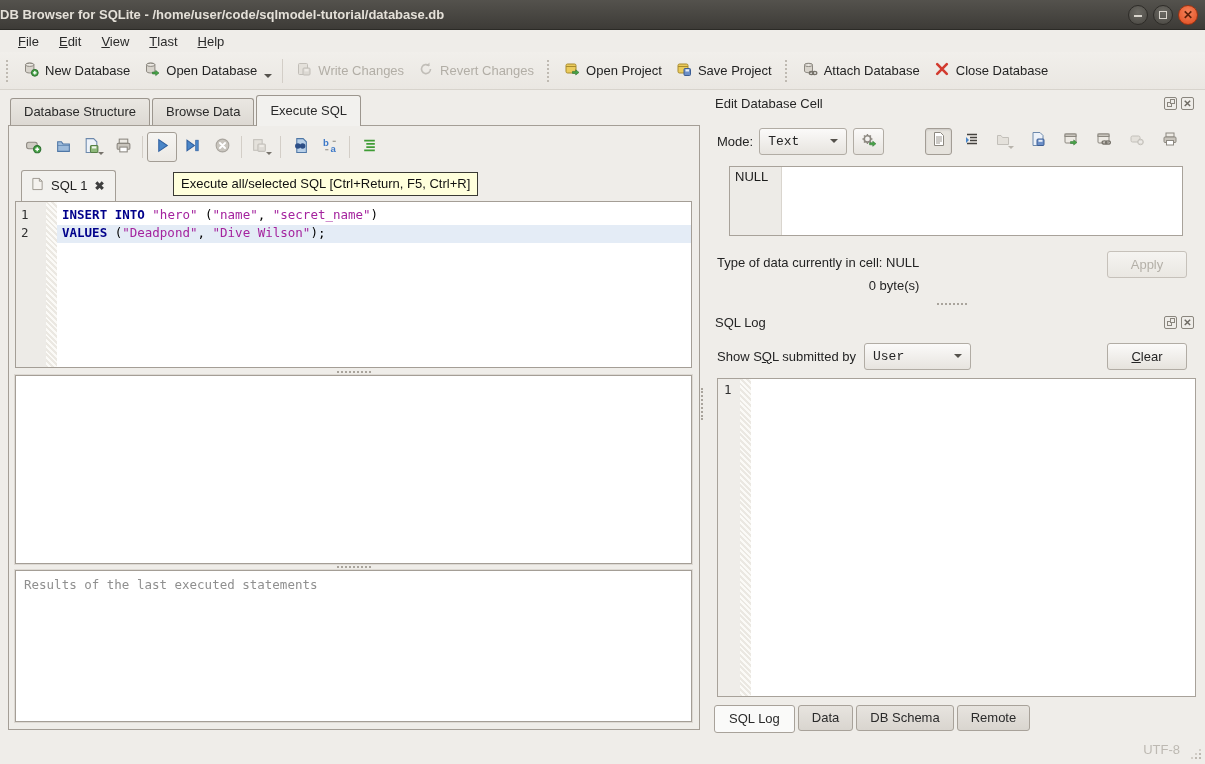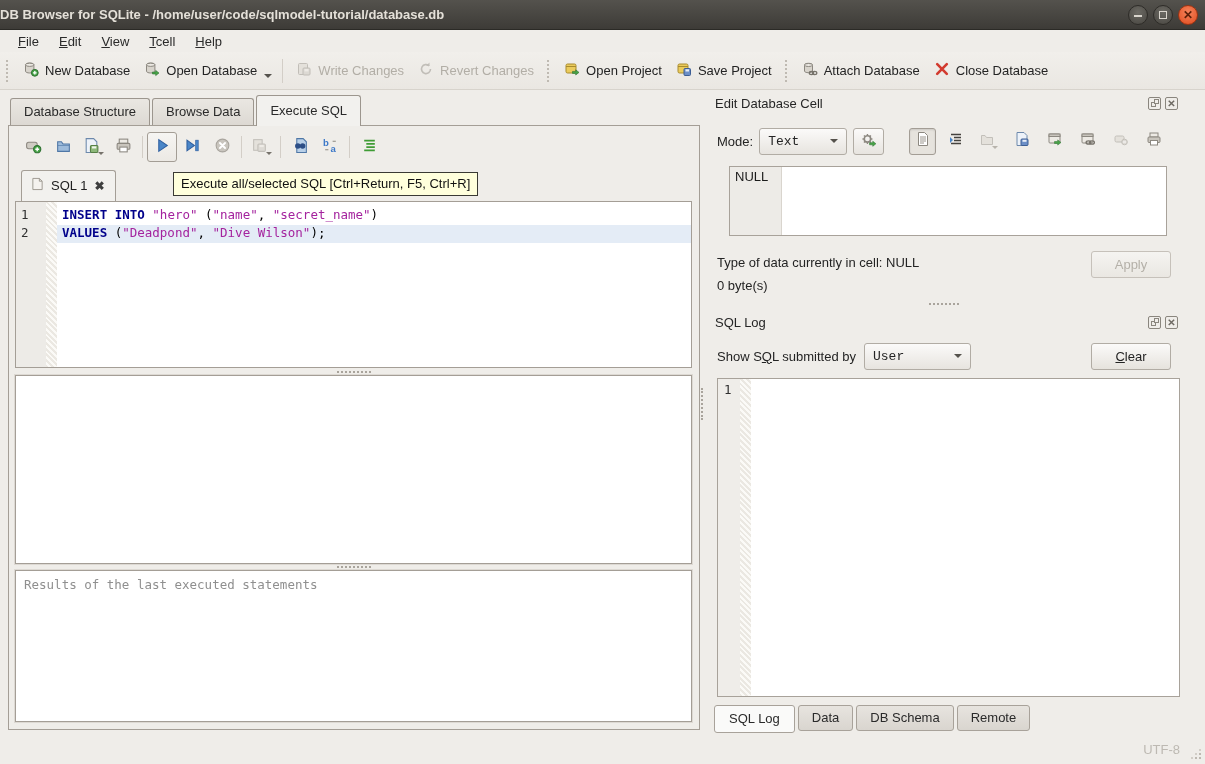--- a/index.html
+++ b/index.html
@@ -33,21 +33,21 @@
   .tb-btn svg { flex:0 0 auto; }
   .tb-sep { width:1px; height:24px; background:#D3CEC7; margin:0 6px; }
   .dd-caret { width:0; height:0; border-left:4px solid transparent; border-right:4px solid transparent;
               border-top:4px solid #55524C; margin:10px 4px 0 0; }
 
   
   .main { flex:1 1 auto; display:flex; min-height:0; }
   .left-col { width:700px; display:flex; flex-direction:column; padding:3px 0 5px 8px; min-height:0; }
   .vsplit { width:5px; position:relative; }
   .vsplit::after { content:""; position:absolute; left:1px; top:298px; height:32px; border-left:2px dotted #A9A49C; }
-  .right-col { flex:1; display:flex; flex-direction:column; padding:2px 24px 0 2px; min-height:0; }
+  .right-col { flex:1; display:flex; flex-direction:column; padding:2px 8px 0 2px; min-height:0; }
 
   
   .tabs { display:flex; align-items:flex-end; height:32px; padding-left:2px; position:relative; z-index:2; }
   .tab { font-size:13px; color:#2A2A2A; padding:5px 13px 6px 13px; background:linear-gradient(#EAE7E2,#DDD9D3);
          border:1px solid #9C968E; border-bottom:none; border-radius:3px 3px 0 0; margin-right:2px; height:27px; }
   .tab.active { background:#F2F1EE; height:31px; padding-top:7px; margin-bottom:-1px; z-index:3; }
 
   .panel { flex:1; border:1px solid #A49E96; background:#EFEDE9; display:flex; flex-direction:column;
            min-height:0; padding:0 6px 7px 5px; position:relative; }
 
@@ -107,21 +107,21 @@
               background:linear-gradient(#FBFAF9,#E7E4DF); display:flex; align-items:center; justify-content:center; }
   .cell-icons { margin-left:auto; display:flex; gap:6px; align-items:center; }
   .cicon { width:27px; height:27px; display:flex; align-items:center; justify-content:center; border-radius:3px; border:1px solid transparent; }
   .cicon.pressed { border:1px solid #A39D95; background:#E6E3DD; box-shadow:inset 0 1px 2px rgba(0,0,0,.12); }
   .cicon .caret-sm { width:0; height:0; border-left:3px solid transparent; border-right:3px solid transparent; border-top:3px solid #B8B4AC; margin:12px 0 0 -3px; }
 
   .cell-editor { height:70px; margin:11px 14px 0 22px; border:1px solid #A8A29A; background:#fff; display:flex; flex:0 0 auto; }
   .cell-gutter { width:52px; background:#EDEBE7; border-right:1px solid #D9D5CE; font-size:13px; color:#1B1B1B; padding:2px 0 0 5px; }
 
   .cell-info { display:flex; margin:15px 10px 0 10px; flex:0 0 auto; }
-  .cell-info .texts { font-size:13px; color:#242424; line-height:23px; }
+  .cell-info .texts { font-size:13px; color:#242424; line-height:23px;text-align:right; }
   .btn { height:27px; padding:0 10px; min-width:80px; border:1px solid #B1ACA4; border-radius:3px;
          background:linear-gradient(#FBFAF9,#E6E3DD); font-size:13px; color:#242424;
          display:flex; align-items:center; justify-content:center; }
   .btn.disabled { color:#B4B0A8; border-color:#C6C1BA; background:linear-gradient(#F5F4F1,#EAE7E2); }
   .apply-btn { margin-left:auto; align-self:flex-start; }
 
   .dock-gap { height:14px; display:flex; align-items:center; justify-content:center; flex:0 0 auto; }
   .dock-gap .dots { width:30px; border-top:2px dotted #A9A49C; }
 
   .log-controls { display:flex; align-items:center; margin:9px 10px 0 10px; height:28px; flex:0 0 auto; }
@@ -160,21 +160,21 @@
       <div class="win-btn close">
           <span class="win-glyph-close">✕</span>
         </div>
     </div>
   </div>
 
   <div class="menubar">
     <div class="menu-item"><u>F</u><span>ile</span></div>
     <div class="menu-item"><u>E</u><span>dit</span></div>
     <div class="menu-item"><u>V</u><span>iew</span></div>
-    <div class="menu-item"><u>T</u><span>cell</span></div>
+    <div class="menu-item"><u>T</u><span>last</span></div>
     <div class="menu-item"><u>H</u><span>elp</span></div>
   </div>
 
   <div class="toolbar">
     <div class="grip"></div>
 
     <div class="tb-btn">
       <span><svg width="16" height="16" viewBox="0 0 16 16">
             <path d="M2.5 3.8c0-1.1 1.9-1.8 4.2-1.8s4.2.7 4.2 1.8v6.4c0 1.1-1.9 1.8-4.2 1.8s-4.2-.7-4.2-1.8z" fill="#D8D4CC" stroke="#8C8880"></path>
             <ellipse cx="6.7" cy="3.8" rx="4.2" ry="1.6" fill="#ECE9E3" stroke="#8C8880"></ellipse>

